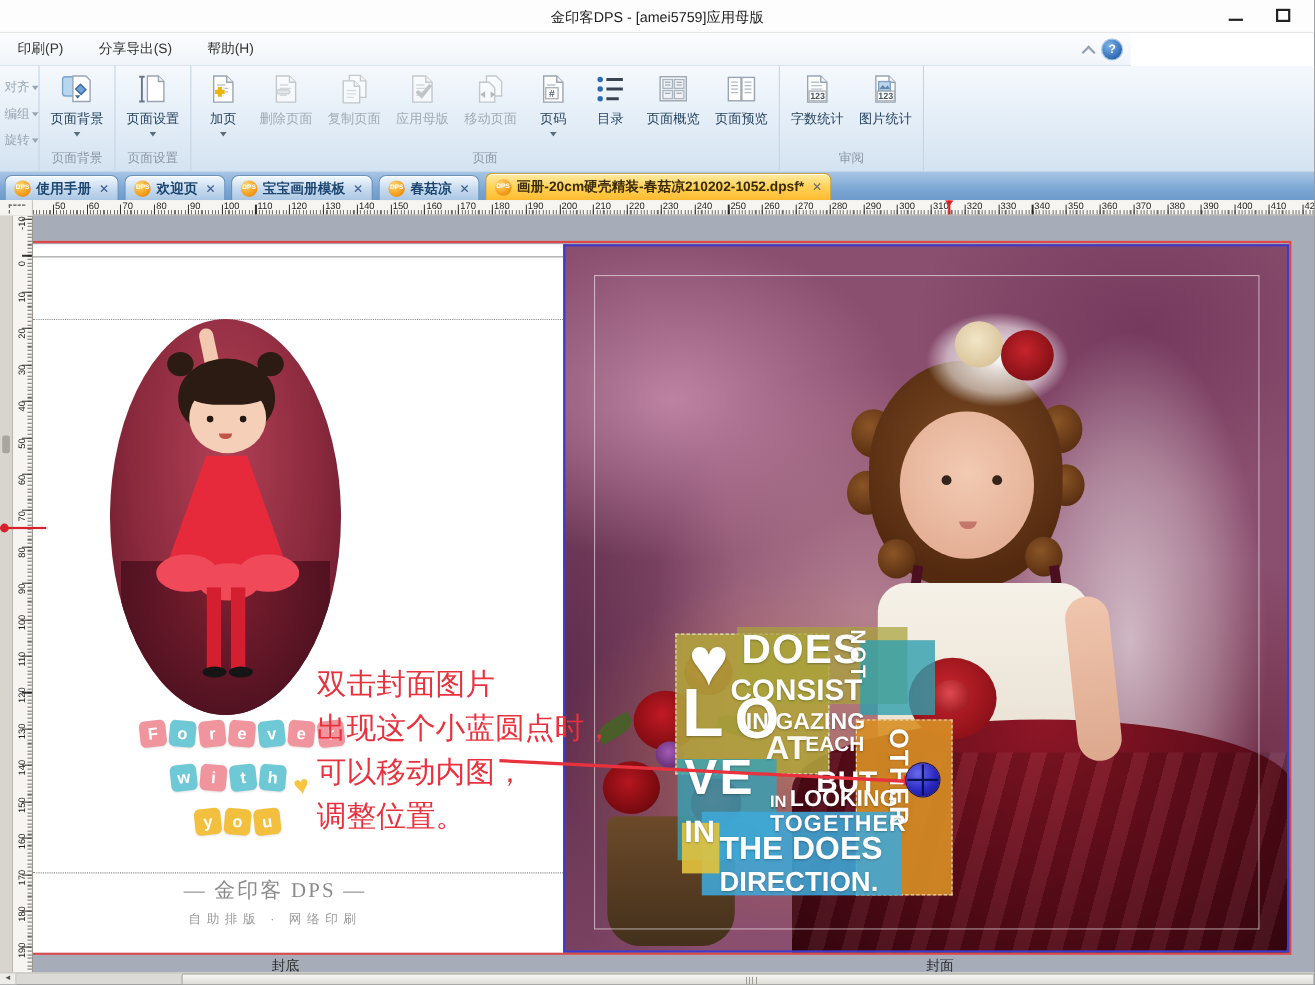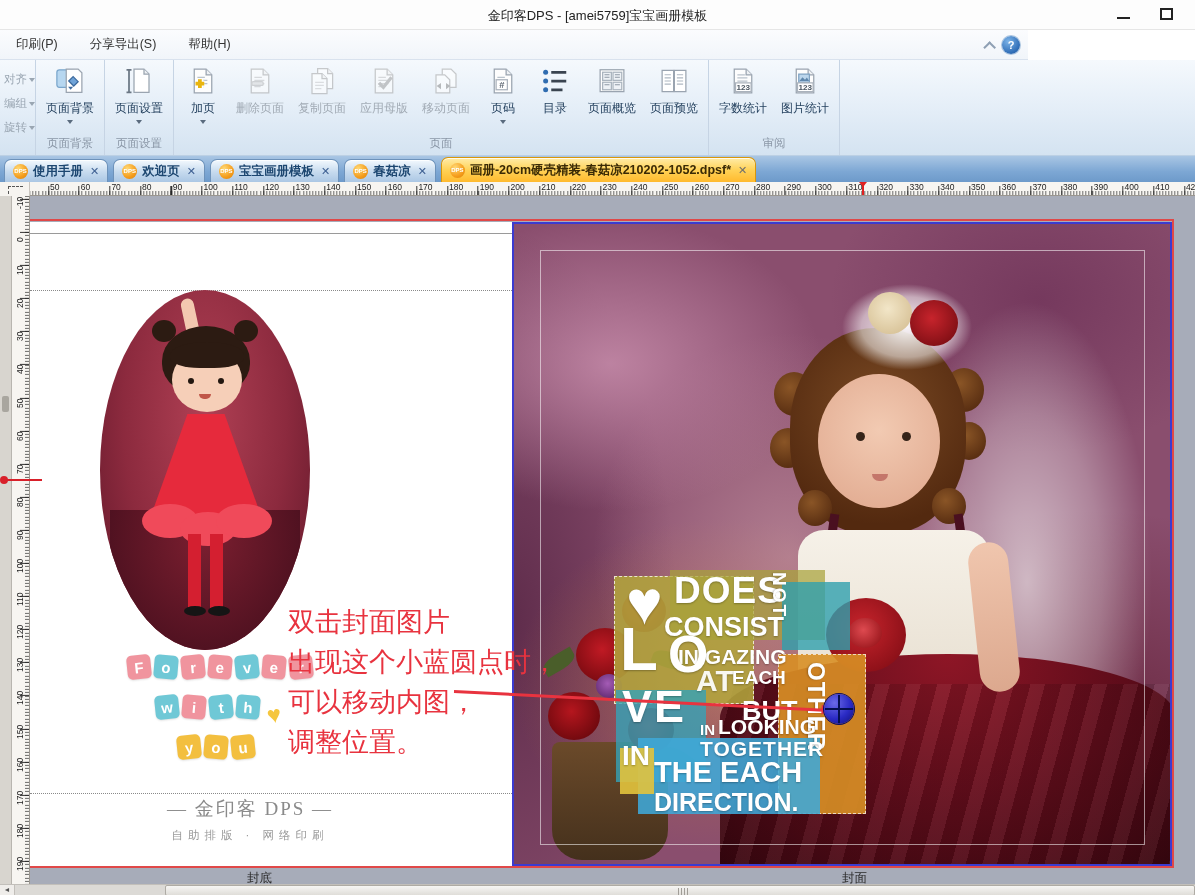--- a/index.html
+++ b/index.html
@@ -195,21 +195,21 @@
   .scroll-thumb { position:absolute; left:165px; top:0; width:1030px; height:11px; background:linear-gradient(#f7f6f4,#dfddd8); border:1px solid #aeaba4; border-radius:2px; }
   .grip { position:absolute; left:512px; top:2px; width:12px; height:7px;
     background:repeating-linear-gradient(to right, #a09d97 0 1px, transparent 1px 3px); }
 </style>
 </head>
 <body>
 
 <div class="win">
 
   <div class="titlebar">
-    <div class="title">金印客DPS - [amei5759]宝宝画册模板</div>
+    <div class="title">金印客DPS - [amei5759]应用母版</div>
     <div class="winbtn min">
         <span class="g-min"></span>
       </div>
     <div class="winbtn max">
         <span class="g-max"></span>
       </div>
   </div>
 
   <div class="menubar">
     <div id="menu-items" style="display:flex;">
@@ -628,21 +628,21 @@
           <span class="lv lv-each">EACH</span>
           <span class="lv lv-other">OTHER</span>
           <span class="lv lv-but">BUT</span>
           <span class="lv lv-l">L</span>
           <span class="lv lv-o">O</span>
           <span class="lv lv-ve">VE</span>
           <span class="lv lv-in1">IN</span>
           <span class="lv lv-in2">IN</span>
           <span class="lv lv-looking">LOOKING</span>
           <span class="lv lv-together">TOGETHER</span>
-          <span class="lv lv-thesame">THE EACH</span>
+          <span class="lv lv-thesame">THE DOES</span>
           <span class="lv lv-direction">DIRECTION.</span>
         </div>
 
       <div class="annotation" id="annotation">
           <div class="ann-line">双击封面图片</div>
           <div class="ann-line">出现这个小蓝圆点时，</div>
           <div class="ann-line">可以移动内图，</div>
           <div class="ann-line">调整位置。</div>
         </div>
       <div class="redline"></div>

